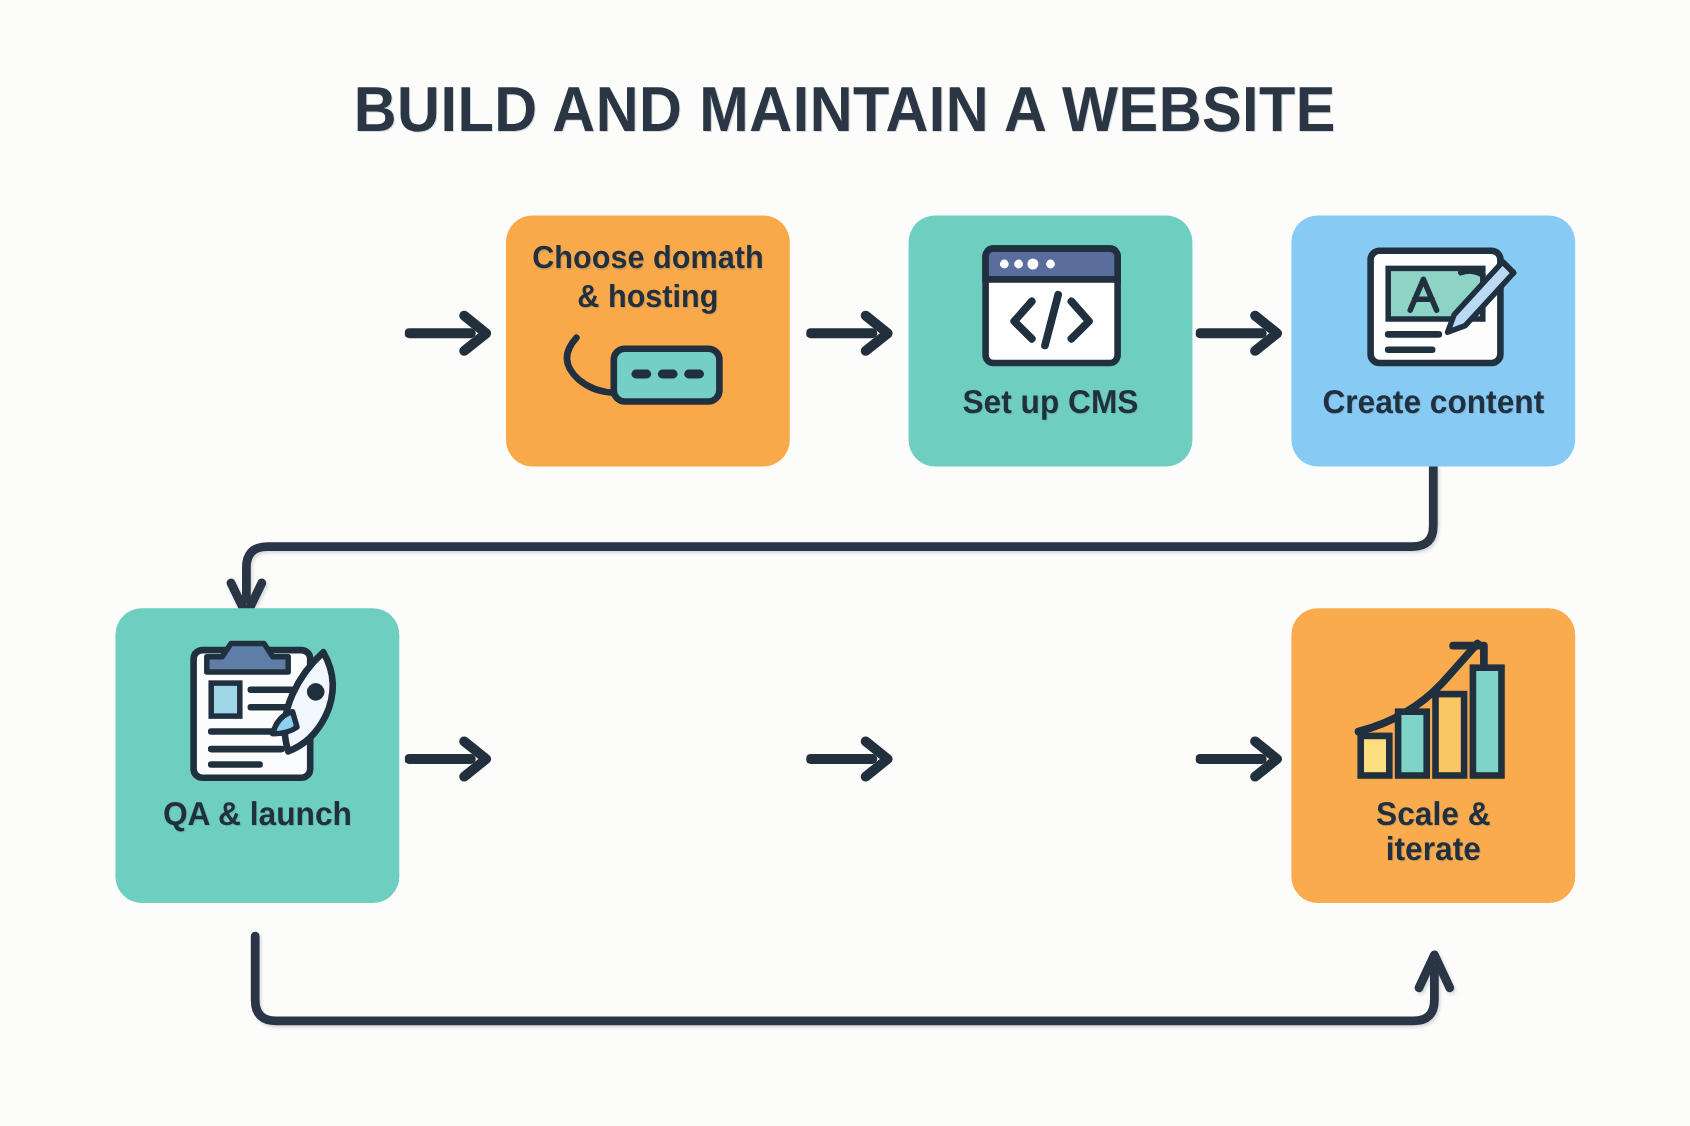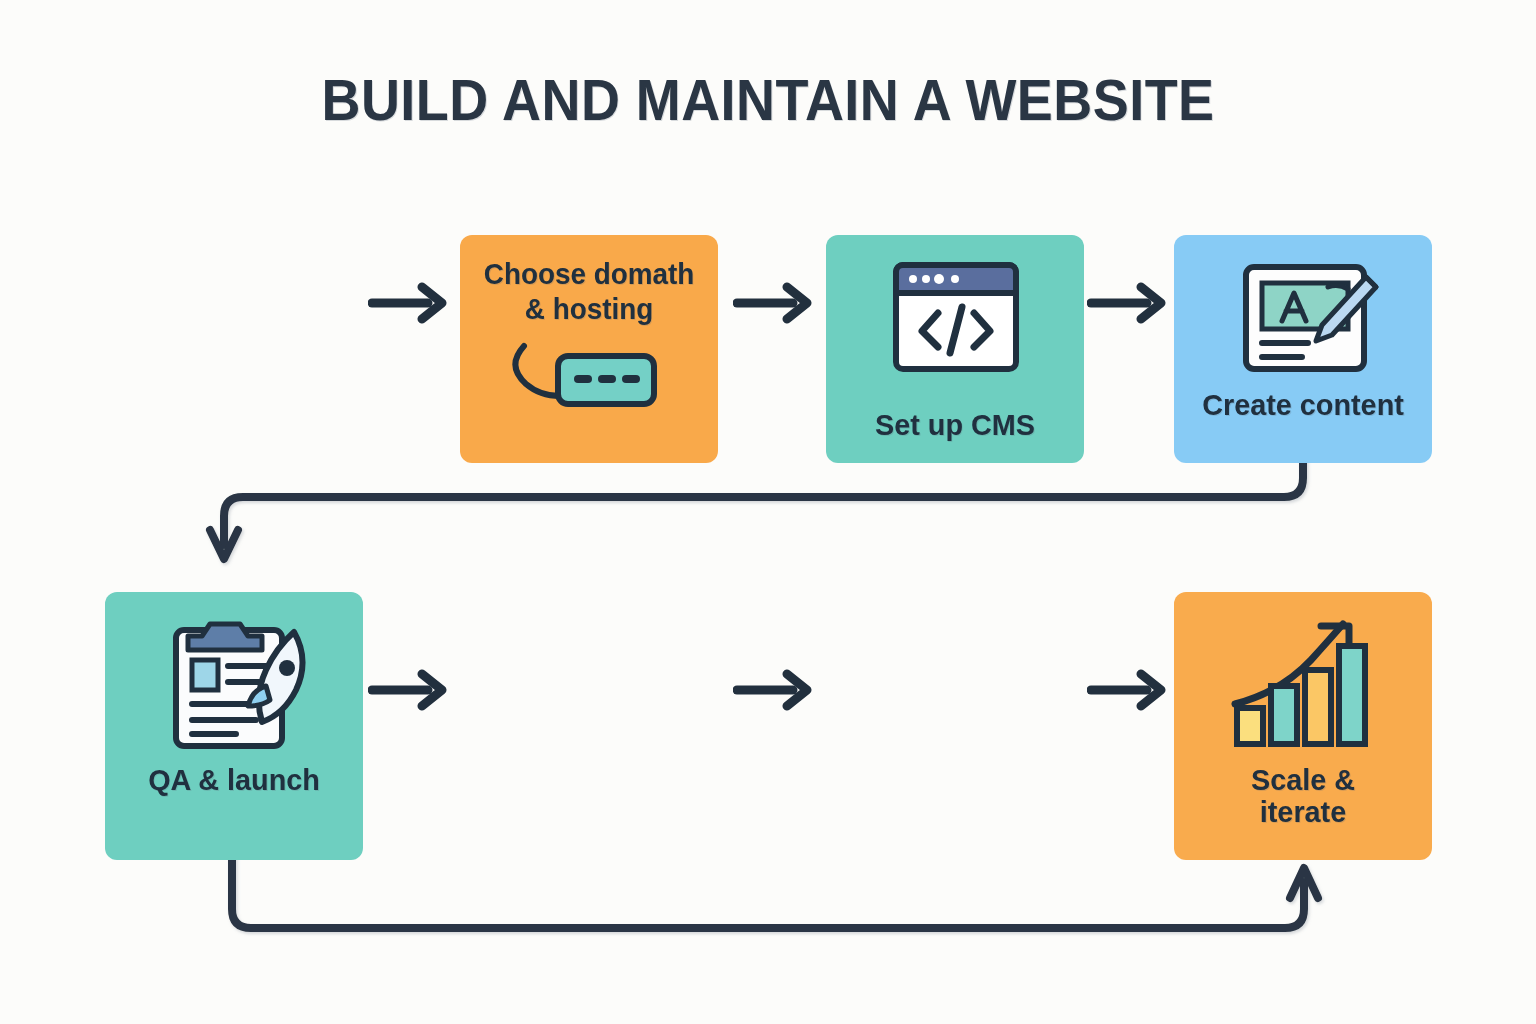--- a/index.html
+++ b/index.html
@@ -35,27 +35,26 @@
     letter-spacing: 0.5px;
     color: #2A3644;
     transform: scaleX(0.93);
     text-shadow: 1px 1px 0 rgba(120,130,145,0.28);
     white-space: nowrap;
   }
 
   
   .card {
     position: absolute;
-    border-radius: 12px;
+    border-radius: 24px;
     box-sizing: border-box;
     display: flex;
     flex-direction: column;
     justify-content: flex-start;
     overflow: hidden;
-    margin-top: 39px;
   }
   .card .icon-slot {
     display: flex;
     align-items: center;
     justify-content: center;
     width: 100%;
   }
   .card .card-label {
     width: 100%;
     text-align: center;
@@ -80,21 +79,21 @@
   .row2 .icon-slot { height: 150px; padding-top: 16px; }
   .row2 .card-label { font-size: 30px; margin-top: 6px; }
 
   
   .card.text-first { flex-direction: column-reverse; justify-content: flex-end; }
   .card.text-first .icon-slot { height: 92px; padding-top: 0; padding-bottom: 12px; }
   .card.text-first .card-label { margin-top: 22px; margin-bottom: 0; }
 
   .c1 { left: 105px; }
   .c2 { left: 460px; }
-  .c3 { left: 826px; gap: 20px; }
+  .c3 { left: 826px; }
   .c4 { left: 1174px; }
 
   
   .h-arrow {
     position: absolute;
     width: 86px;
     height: 44px;
   }
 
   

